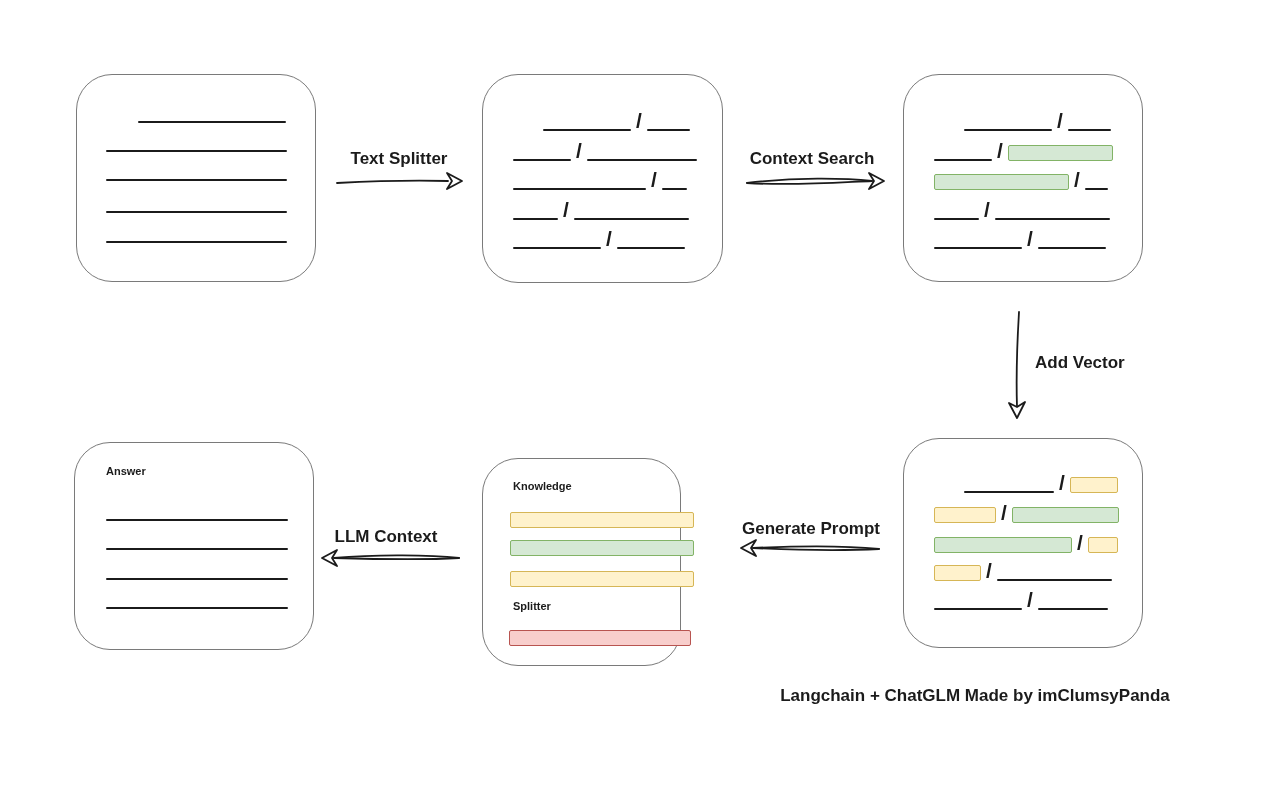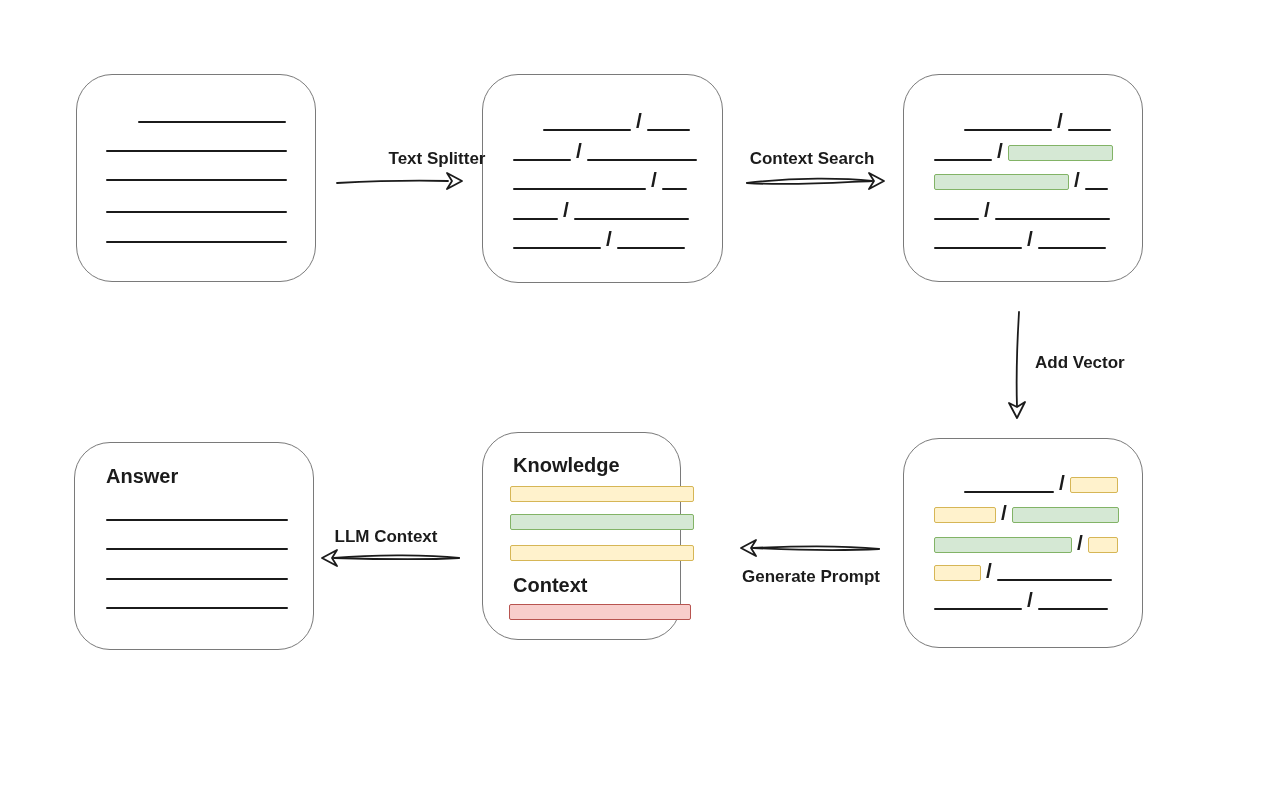--- a/index.html
+++ b/index.html
@@ -19,21 +19,21 @@
   .seg-line{height:2px;background:var(--ink);border-radius:1px;}
   .seg-rect{height:16px;border:1.5px solid;border-radius:2px;}
   .seg-rect.green{background:var(--green-fill);border-color:var(--green-stroke);}
   .seg-rect.yellow{background:var(--yellow-fill);border-color:var(--yellow-stroke);}
   .bar{position:absolute;height:16px;border:1.5px solid;border-radius:2px;left:27px;width:184px;}
   .bar.green{background:var(--green-fill);border-color:var(--green-stroke);}
   .bar.yellow{background:var(--yellow-fill);border-color:var(--yellow-stroke);}
   .bar.red{background:var(--red-fill);border-color:var(--red-stroke);}
   .slash{font-size:21px;line-height:20px;margin:0 5px;font-weight:600;color:var(--ink);}
   .indent30{margin-left:30px;}
-  .heading{position:absolute;font-size:20px;font-weight:600;white-space:nowrap;}
+  .heading{position:absolute;font-size:11px;font-weight:600;white-space:nowrap;}
   .arrow-label{position:absolute;font-size:17px;font-weight:600;white-space:nowrap;transform:translateX(-50%);}
   .arrow-label.no-center{transform:none;}
   .caption{position:absolute;font-size:17px;font-weight:600;white-space:nowrap;transform:translateX(-50%);}
   svg.arrows{position:absolute;left:0;top:0;pointer-events:none;}
   svg.arrows path{stroke:var(--ink);stroke-width:1.8;fill:none;stroke-linecap:round;stroke-linejoin:round;}
   svg.arrows path.head{fill:#fff;}
 </style>
 </head>
 <body>
 
@@ -150,37 +150,38 @@
       <span class="slash">/</span>
       <div class="seg-line" style="width:115px;"></div>
     </div>
     <div class="row" style="top:151px;">
       <div class="seg-line" style="width:88px;"></div>
       <span class="slash">/</span>
       <div class="seg-line" style="width:70px;"></div>
     </div>
   </div>
 
-  <div class="box" style="left:482px;top:432px;width:199px;height:208px;">
+  <div class="box" style="left:482px;top:458px;width:199px;height:208px;">
     <div class="heading" style="left:30px;top:21px;">Knowledge</div>
     <div class="bar yellow" style="top:53px;"></div>
     <div class="bar green" style="top:81px;"></div>
     <div class="bar yellow" style="top:112px;"></div>
-    <div class="heading" style="left:30px;top:141px;">Context</div>
+    <div class="heading" style="left:30px;top:141px;">Splitter</div>
     <div class="bar red" style="top:171px;width:182px;left:26px;"></div>
   </div>
 
   <div class="box" style="left:74px;top:442px;width:240px;height:208px;">
     <div class="heading" style="left:31px;top:22px;">Answer</div>
     <div class="ln" style="left:31px;top:76px;width:182px;"></div>
     <div class="ln" style="left:31px;top:105px;width:182px;"></div>
     <div class="ln" style="left:31px;top:135px;width:182px;"></div>
     <div class="ln" style="left:31px;top:164px;width:182px;"></div>
   </div>
 
-  <div class="arrow-label" style="left:399px;top:149px;margin-left:38px;">Text Splitter</div>
+  <div class="arrow-label" style="left:399px;top:149px;">Text Splitter</div>
   <div class="arrow-label" style="left:812px;top:149px;">Context Search</div>
   <div class="arrow-label no-center" style="left:1035px;top:353px;">Add Vector</div>
-  <div class="arrow-label" style="left:811px;top:519px;margin-top:48px;">Generate Prompt</div>
+  <div class="arrow-label" style="left:811px;top:519px;">Generate Prompt</div>
   <div class="arrow-label" style="left:386px;top:527px;">LLM Context</div>
 
+  <div class="caption" style="left:975px;top:686px;">Langchain + ChatGLM Made by imClumsyPanda</div>
 
 </div>
 
 </body></html>

